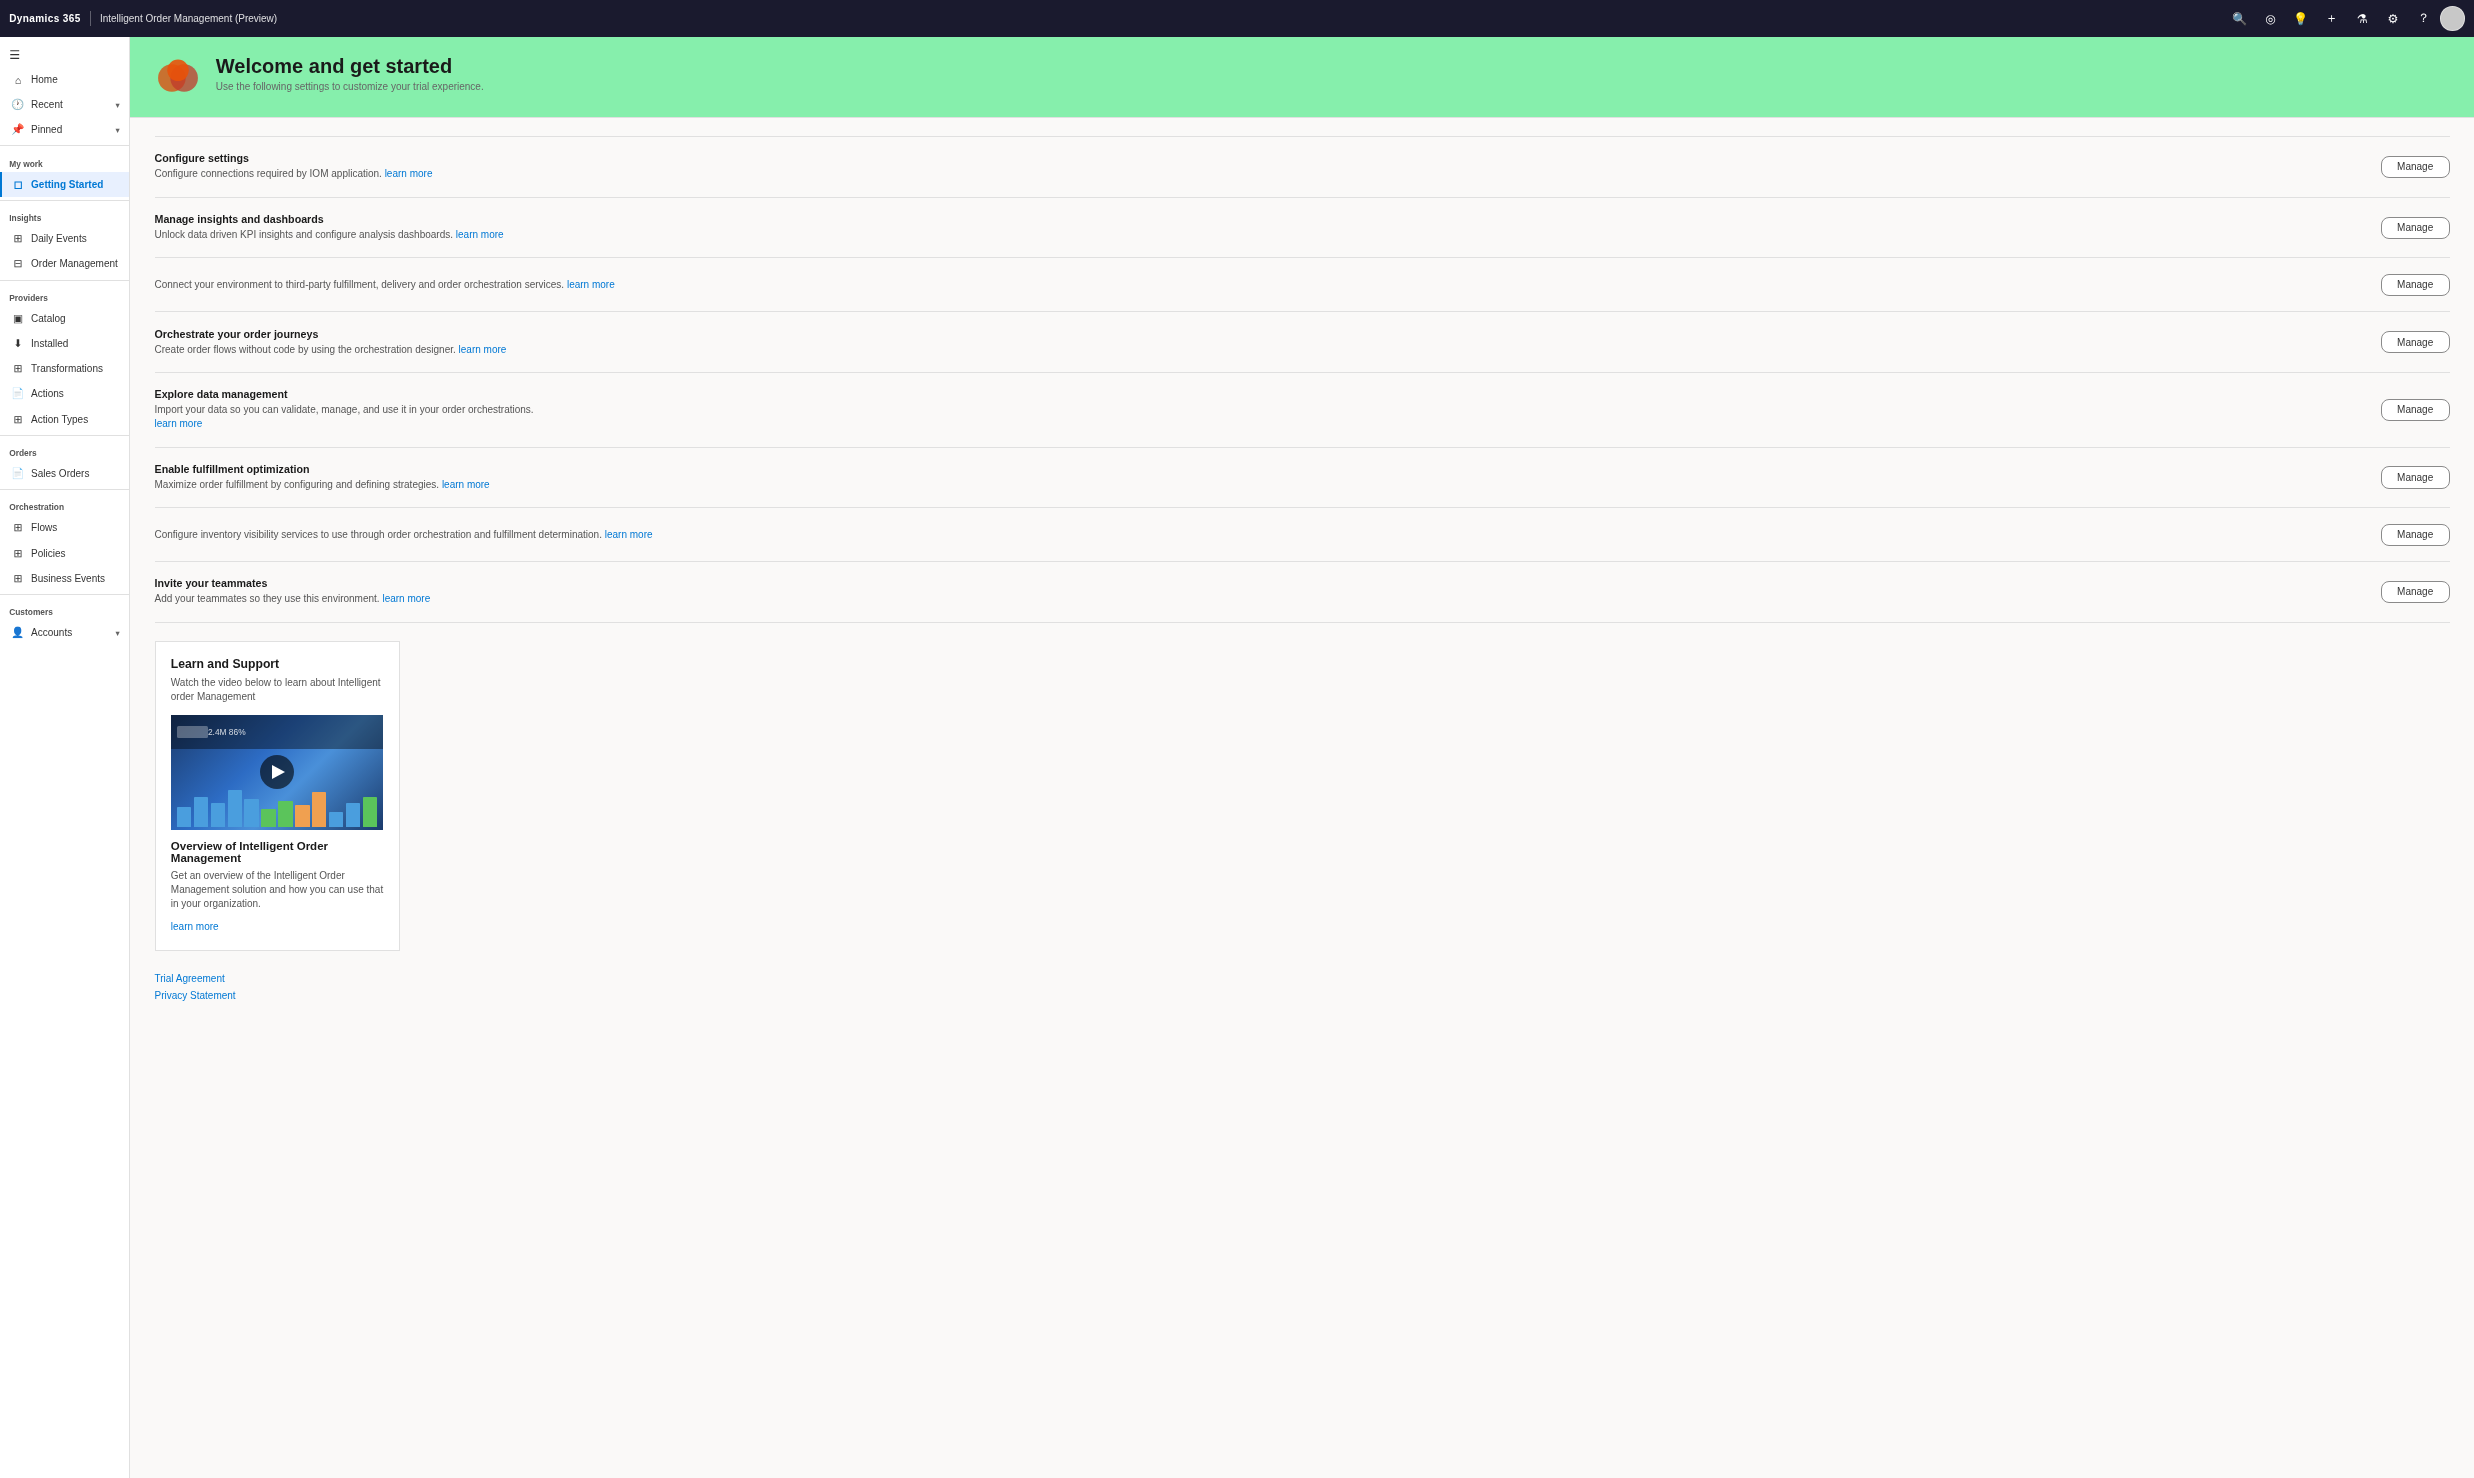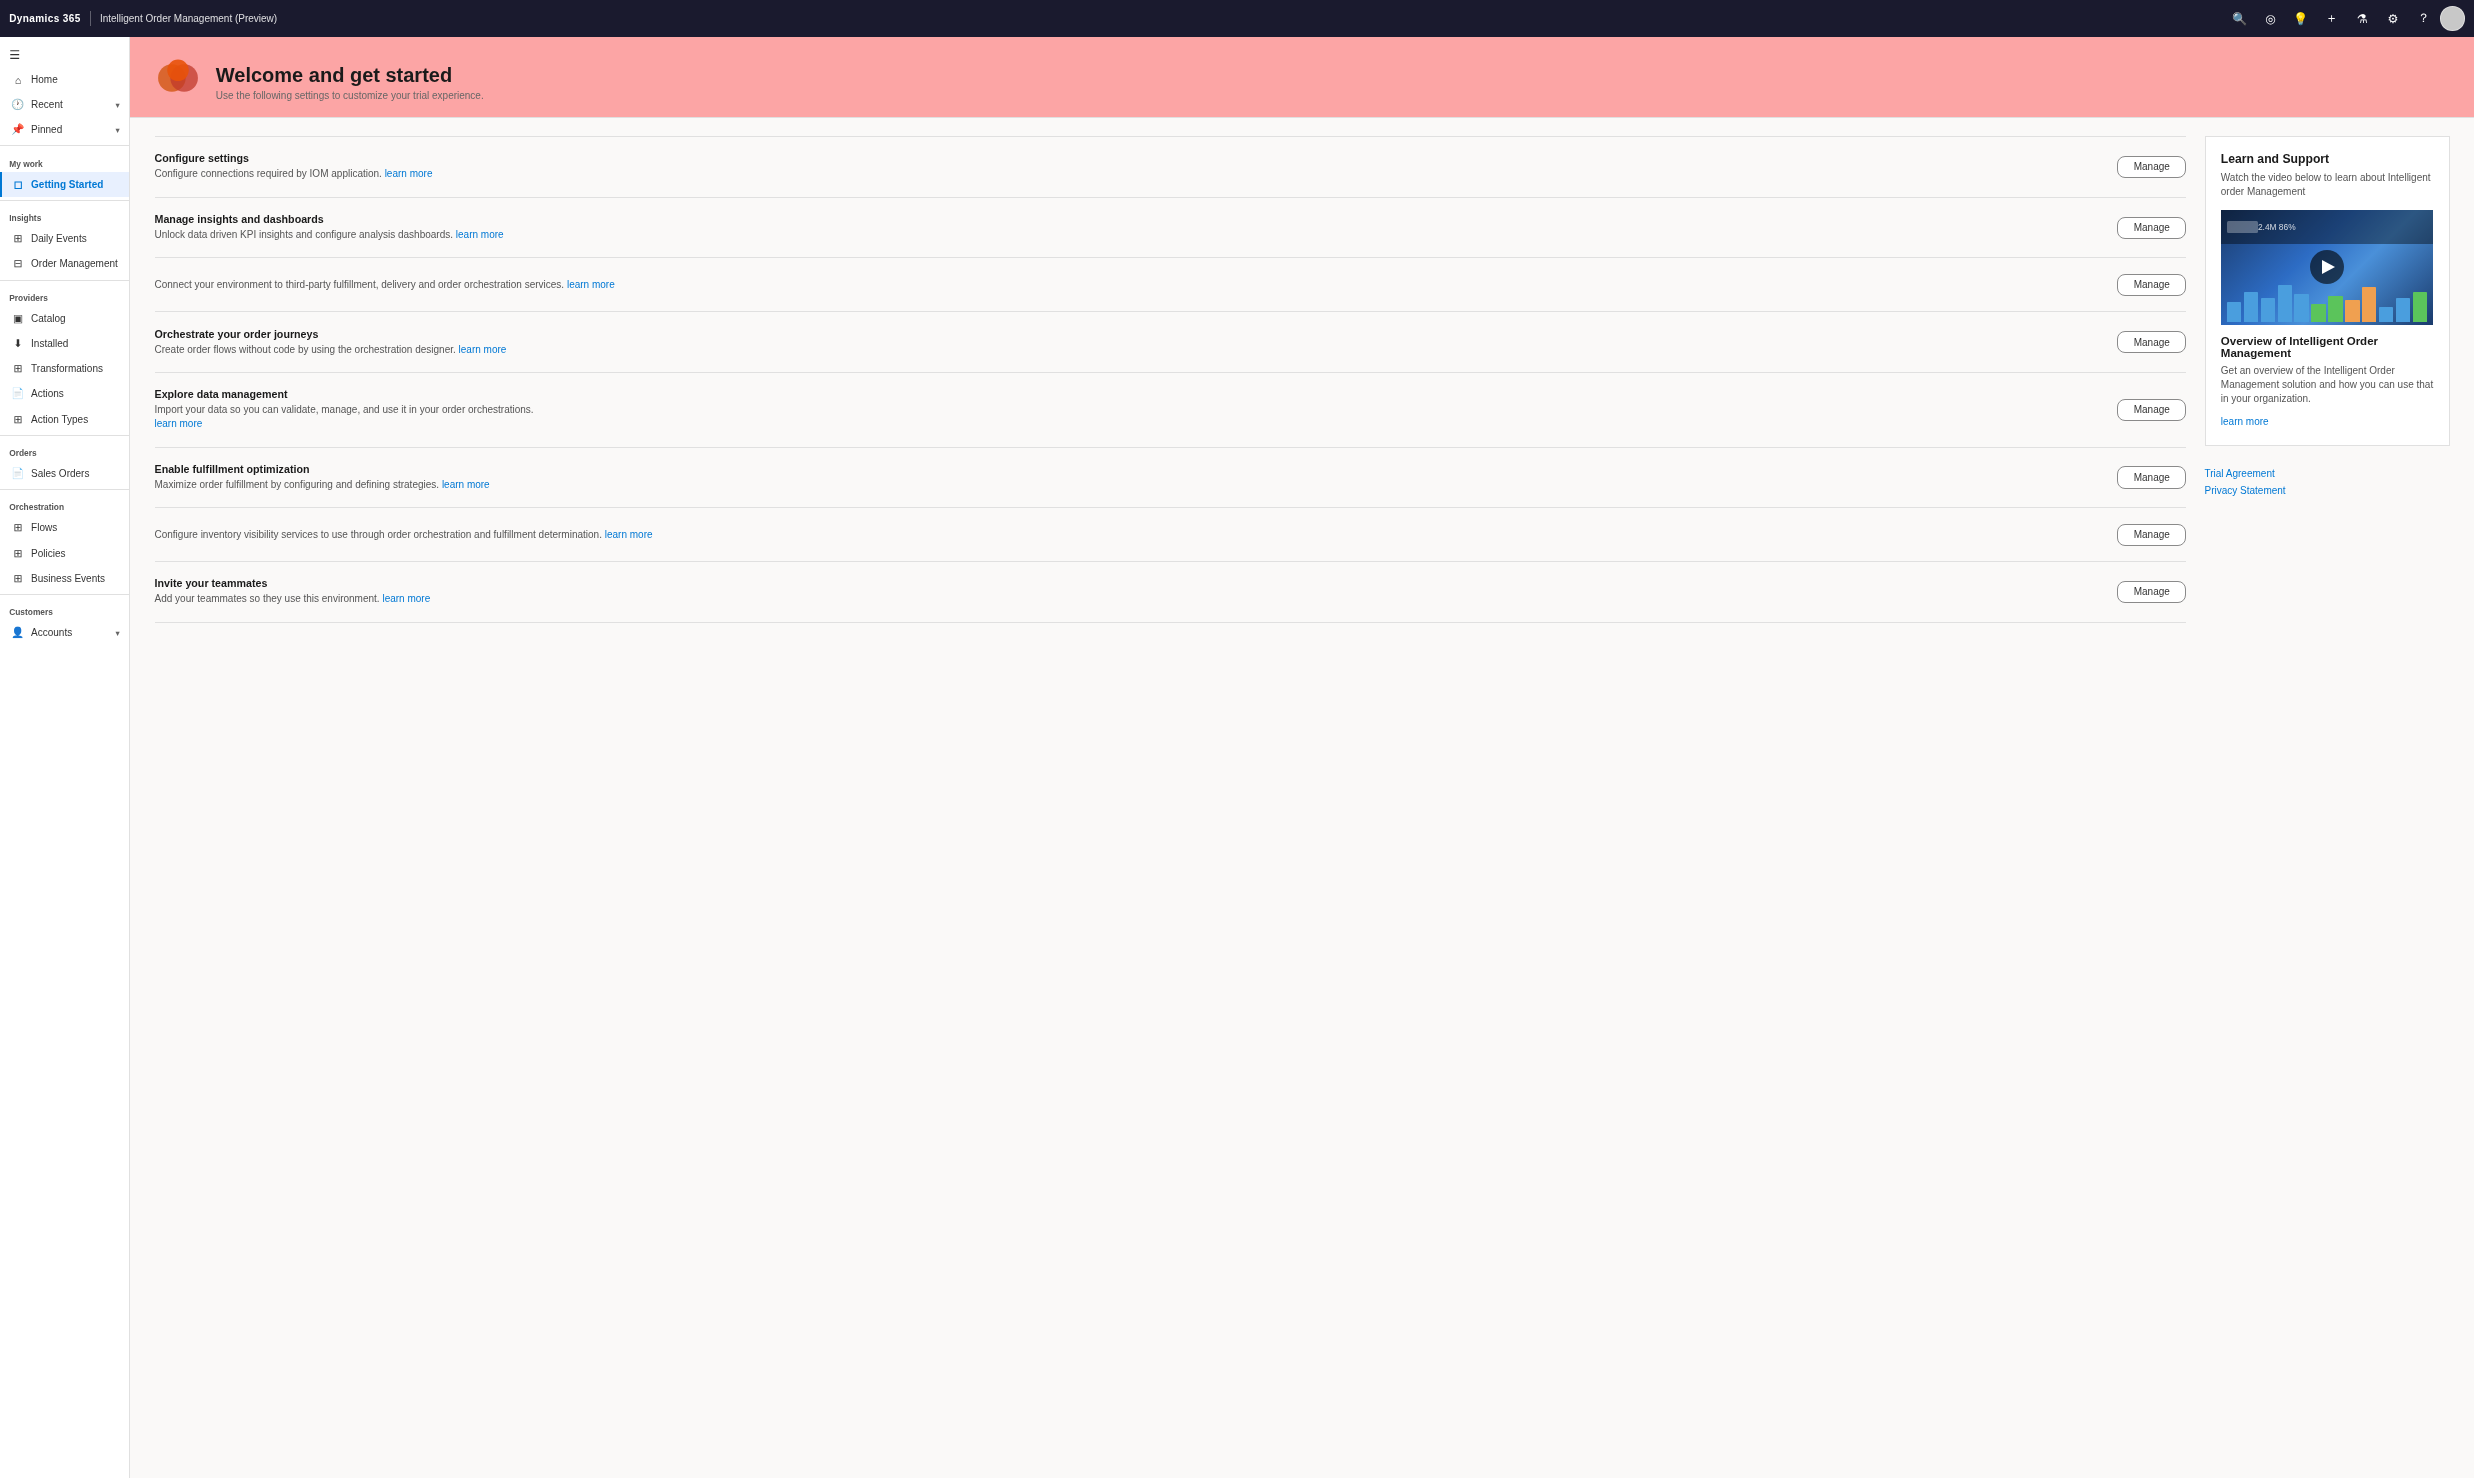--- a/index.html
+++ b/index.html
@@ -145,25 +145,25 @@
       flex: 1;
       overflow-y: auto;
       background: #faf9f8;
       padding: 0;
     }
     .content-area::-webkit-scrollbar { width: 4.6px; }
     .content-area::-webkit-scrollbar-thumb { background: #c0c0c0; border-radius: 2.3px; }
 
     
     .page-header {
-      background: #fca5a5;
+      background: #86efac;
       padding: 18.4px 24.5px 15.3px;
       border-bottom: 0.8px solid #e0e0e0;
       display: flex;
-      align-items: flex-end;
+      align-items: flex-start;
       gap: 15.3px;
     }
     .page-header-logo {
       width: 46px;
       height: 46px;
       flex-shrink: 0;
     }
     .page-header-text .page-title {
       font-size: 20px;
       font-weight: 700;
@@ -173,20 +173,21 @@
       font-size: 10px;
       color: #666;
       margin-top: 3.1px;
     }
 
     
     .content-body {
       display: flex;
       gap: 18.4px;
       padding: 18.4px 24.5px;
+      flex-direction: column;
     }
 
     
     .items-list {
       flex: 1;
       min-width: 0;
       display: flex;
       flex-direction: column;
       gap: 0;
     }

